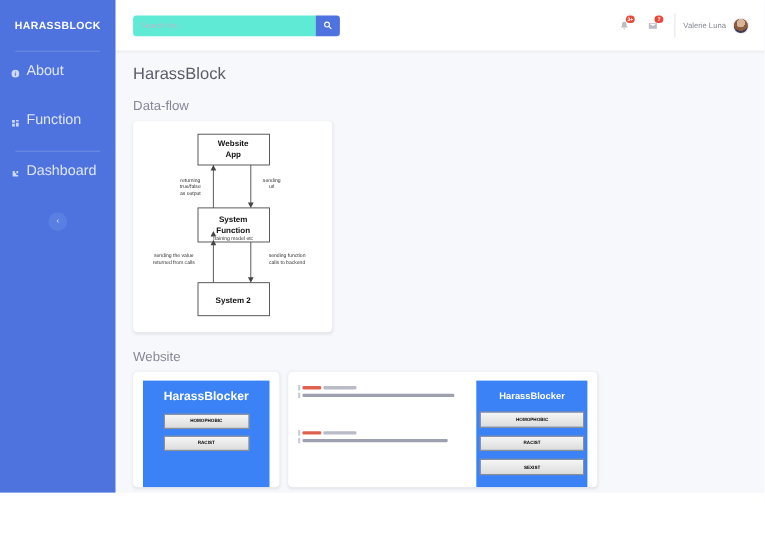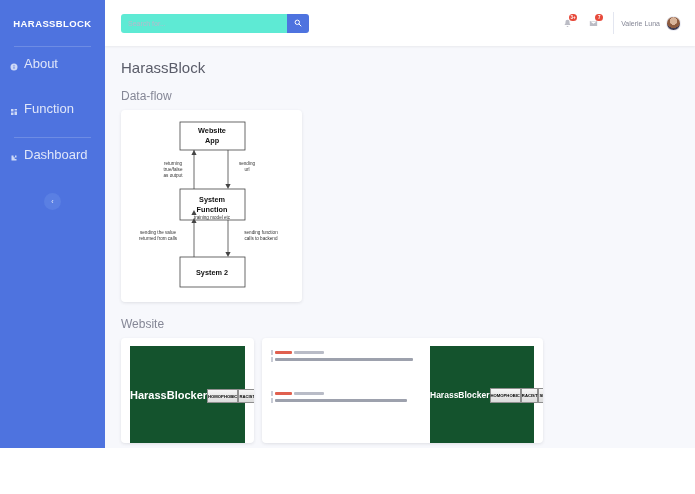--- a/index.html
+++ b/index.html
@@ -178,22 +178,22 @@
     overflow: hidden;
     padding: 8px 9px 0 9px;
   }
   .mockup-card-right {
     width: 281px; height: 105px;
     overflow: hidden;
     padding: 8px 9px 0 9px;
     display: flex;
   }
   .hb-panel {
-    background: #14532d;
-    display: flex; flex-direction: row; align-items: center;
+    background: #3b82f6;
+    display: flex; flex-direction: column; align-items: center;
     padding-top: 9px;
   }
   .hb-panel-left { width: 100%; height: 100%; }
   .hb-panel-right { width: 104px; height: 100%; margin-left: auto; }
   .hb-title {
     color: #fff; font-weight: bold;
     margin-bottom: 9px;
   }
   .hb-title-lg { font-size: 11px; }
   .hb-title-sm { font-size: 8.5px; }

